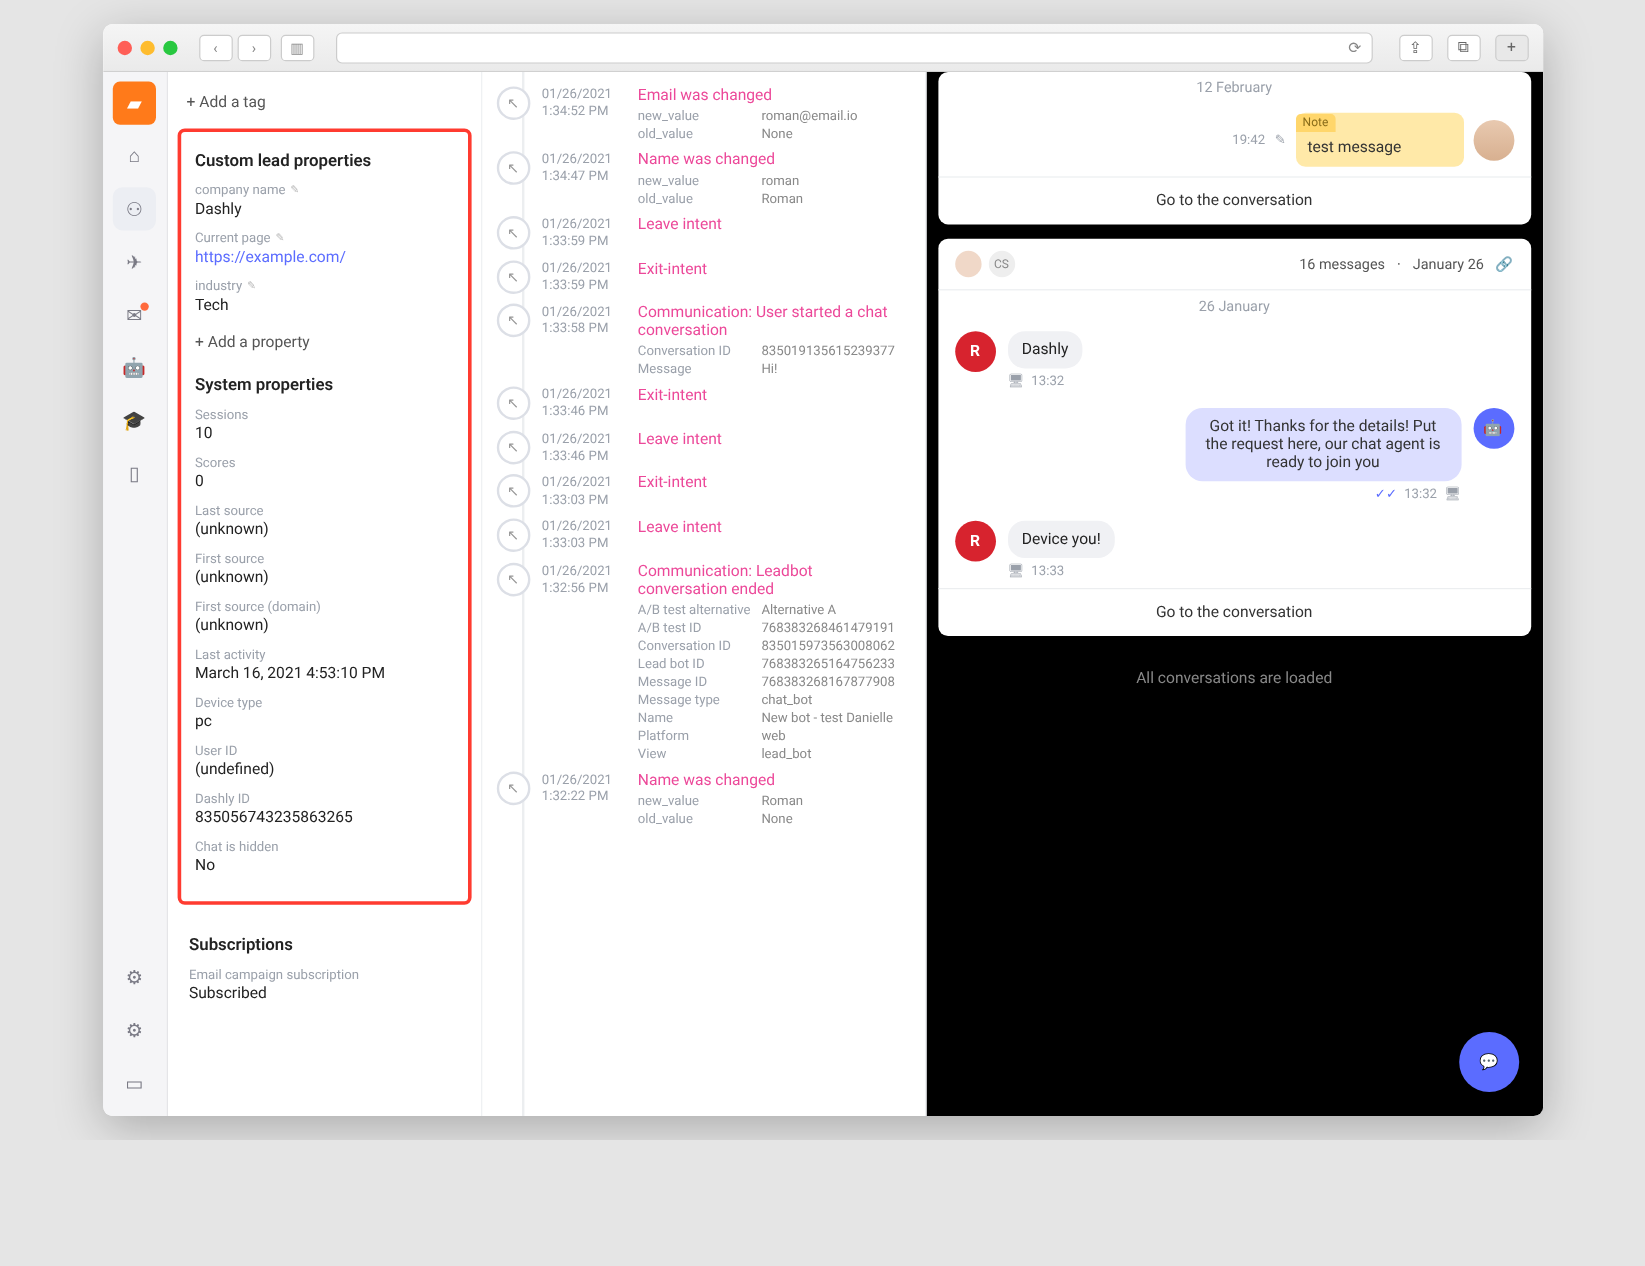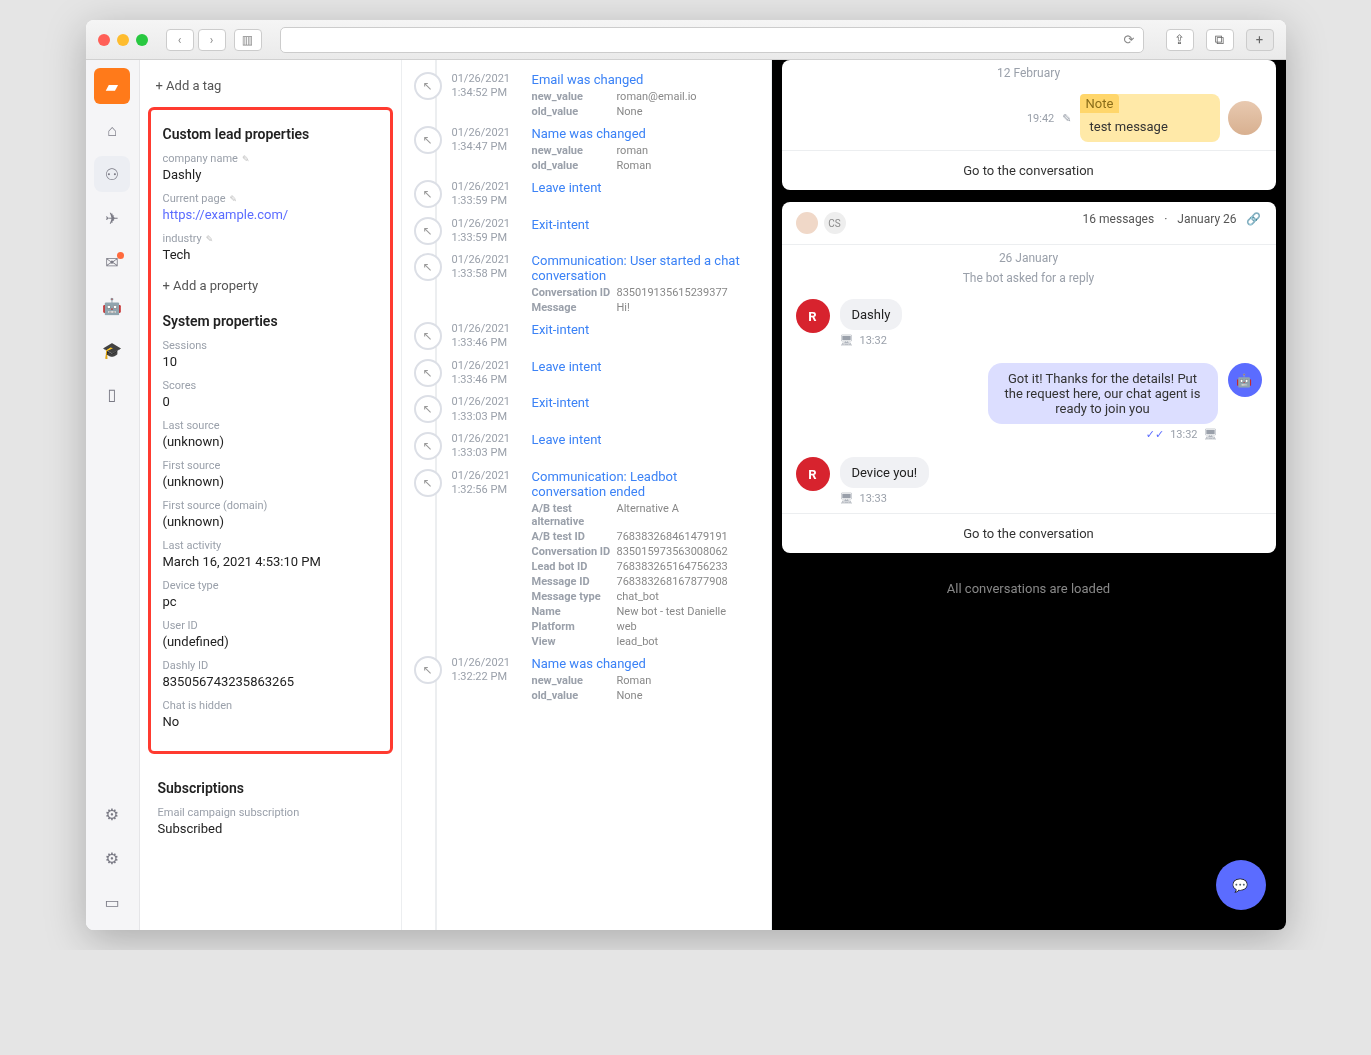--- a/index.html
+++ b/index.html
@@ -30,35 +30,35 @@
 .prop-val{font-size:13px;color:#222}
 .prop-val.link{color:#5b6cff}
 .add-prop{padding:6px 0;color:#555;font-size:13px}
 .subscriptions{padding:10px 18px}
 .timeline{width:370px;background:#fff;border-right:1px solid #eceef0;overflow-y:auto;padding:8px 10px 8px 0;position:relative}
 .tl-line{position:absolute;left:33px;top:0;bottom:0;width:2px;background:#eceef0}
 .tl-item{display:flex;gap:10px;padding:4px 6px;position:relative}
 .tl-dot{width:28px;height:28px;border:2px solid #dcdfe6;border-radius:50%;background:#fff;display:flex;align-items:center;justify-content:center;flex-shrink:0;margin-left:6px;z-index:1;color:#999;font-size:12px}
 .tl-date{width:70px;font-size:11px;color:#9aa0aa;line-height:1.3;flex-shrink:0}
 .tl-body{flex:1;font-size:13px}
-.tl-title{color:#3b82f6;margin-bottom:3px}
+.tl-title{color:#ec4899;margin-bottom:3px}
 .tl-kv{display:flex;font-size:11px;color:#9aa0aa;margin-top:2px}
-.tl-kv .k{width:85px;color:#9aa0aa;font-weight:700}
+.tl-kv .k{width:103px;color:#9aa0aa;font-weight:400}
 .tl-kv .v{color:#888}
 .convo-col{flex:1;display:flex;flex-direction:column;gap:12px;padding:0 10px;overflow-y:auto;background:#000000}
 .convo-card{background:#fff;border-radius:8px;box-shadow:0 1px 3px rgba(0,0,0,0.05)}
 .convo-date{text-align:center;color:#9aa0aa;font-size:12px;padding:6px 0}
 .note-row{display:flex;justify-content:flex-end;align-items:center;gap:8px;padding:8px 14px}
 .note-bubble{background:#ffe9a8;border-radius:8px;padding:0 0 8px 0;position:relative;min-width:140px}
-.note-tag{background:#ffd66b;font-size:13px;padding:2px 6px;border-radius:4px 4px 0 0;display:inline-block;color:#8a6d1a}
+.note-tag{background:#ffd66b;font-size:10px;padding:2px 6px;border-radius:4px 4px 0 0;display:inline-block;color:#8a6d1a}
 .note-text{padding:6px 10px 0 10px;color:#333}
 .avatar{width:34px;height:34px;border-radius:50%;background:#ddd;flex-shrink:0}
 .time-small{font-size:11px;color:#9aa0aa}
 .convo-link{text-align:center;padding:12px;border-top:1px solid #eceef0;color:#333;font-size:13px}
-.convo-header{display:flex;align-items:flex-start;justify-content:space-between;padding:10px 14px;border-bottom:1px solid #eceef0}
+.convo-header{display:flex;align-items:center;justify-content:space-between;padding:10px 14px;border-bottom:1px solid #eceef0}
 .convo-header-left{display:flex;gap:6px;align-items:center}
 .mini-av{width:22px;height:22px;border-radius:50%;background:#eee;display:flex;align-items:center;justify-content:center;font-size:10px;color:#888}
 .convo-header-right{display:flex;gap:10px;align-items:center;font-size:12px;color:#555}
 .msg-row{display:flex;gap:10px;padding:8px 14px;align-items:flex-start}
 .msg-row.right{justify-content:flex-end}
 .r-avatar{width:34px;height:34px;border-radius:50%;background:#d7232e;color:#fff;display:flex;align-items:center;justify-content:center;font-weight:700;flex-shrink:0}
 .bot-avatar{width:34px;height:34px;border-radius:50%;background:#5b6cff;color:#fff;display:flex;align-items:center;justify-content:center;flex-shrink:0}
 .bubble{background:#f0f1f4;border-radius:14px;padding:8px 12px;max-width:230px;font-size:13px}
 .bubble.bot{background:#dcdeff;color:#333}
 .msg-meta{display:flex;gap:6px;align-items:center;font-size:11px;color:#9aa0aa;margin-top:4px}
@@ -364,21 +364,20 @@
               <div class="mini-av">CS</div>
             </div>
             <div class="convo-header-right">
               <span>16 messages</span>
               <span>·</span>
               <span>January 26</span>
               <span class="link-icon">🔗</span>
             </div>
           </div>
           <div class="convo-date">26 January</div>
-          <div class="convo-date" style="padding-top:0">The bot asked for a reply</div>
 
           <div class="msg-row">
             <div class="r-avatar">R</div>
             <div>
               <div class="bubble">Dashly</div>
               <div class="msg-meta">
                   <span>🖥</span>
                   <span>13:32</span>
                 </div>
             </div>

